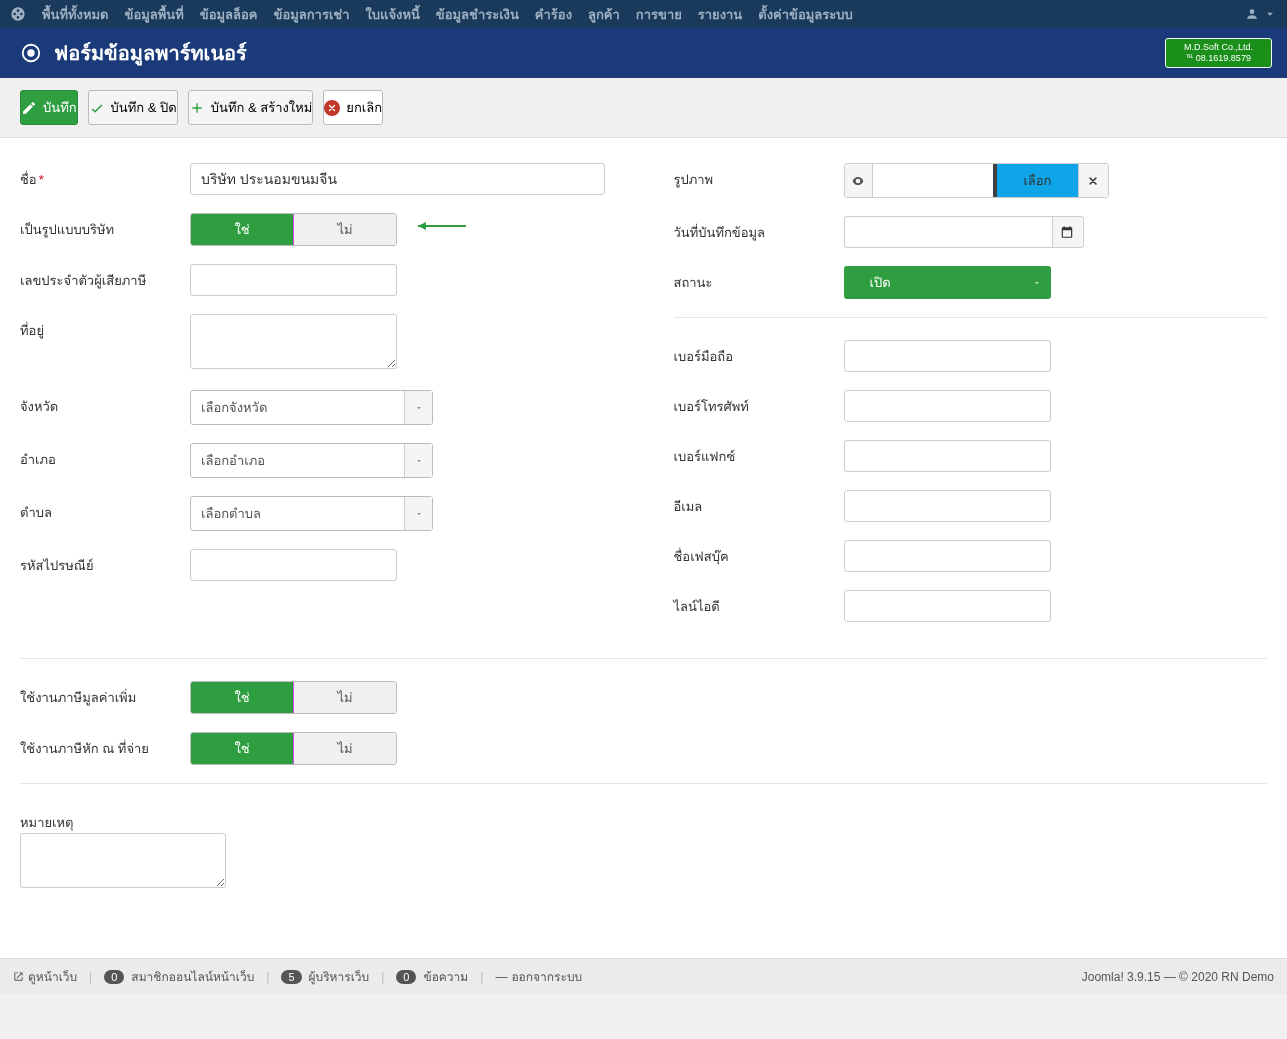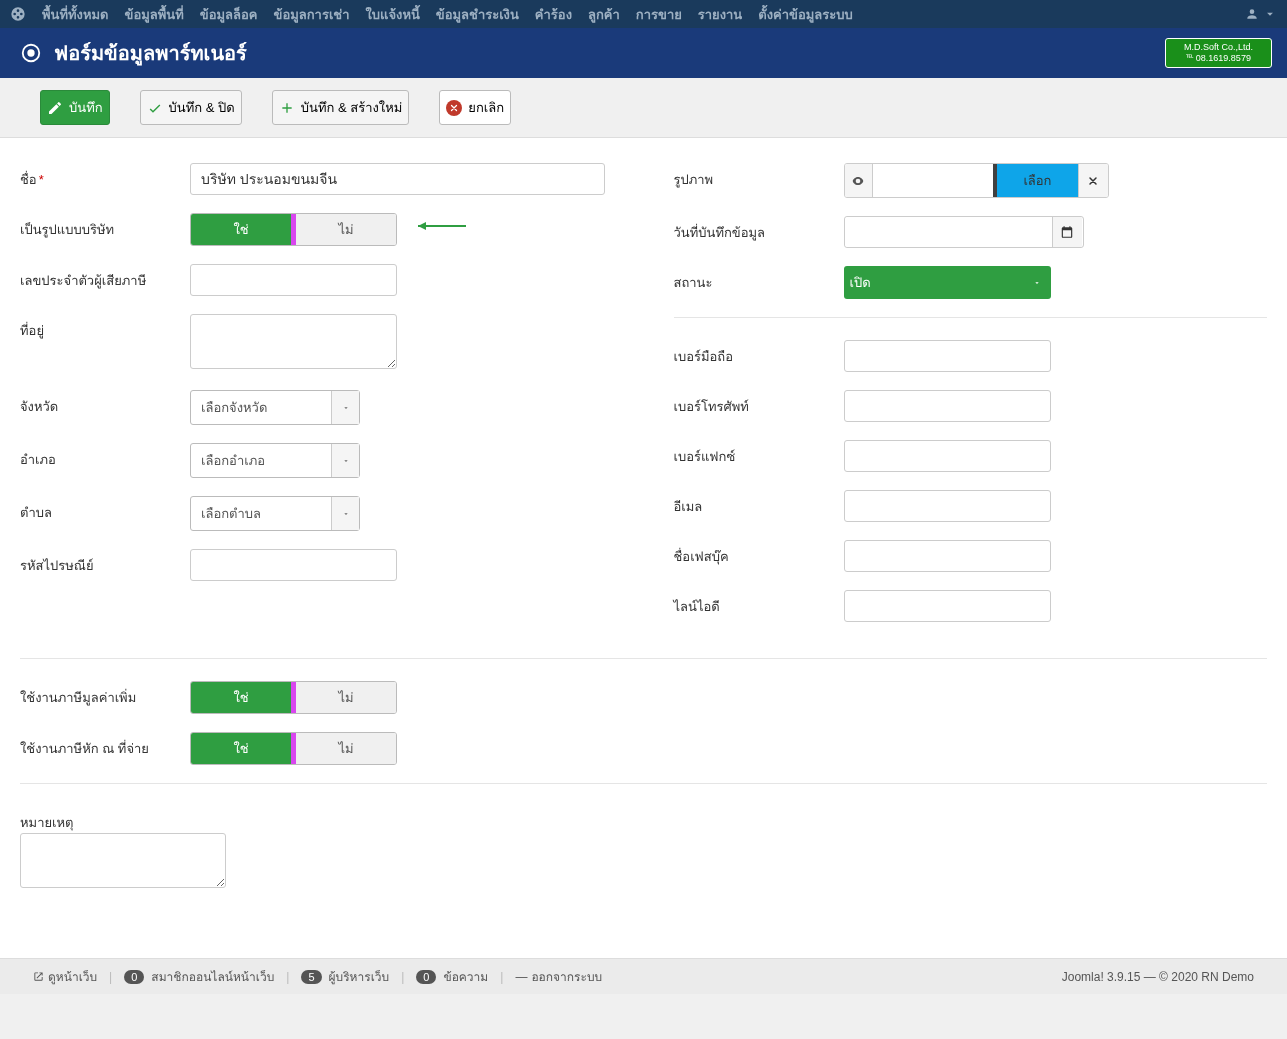--- a/index.html
+++ b/index.html
@@ -13,21 +13,21 @@
 .topnav .right svg { width:14px; height:14px; fill:#9db0c2; }
 
 
 .header { background: #1a3a7a; height: 50px; display: flex; align-items: center; padding: 0 20px; color:#fff; position: relative;}
 .header .title-icon { width:22px; height:22px; margin-right:12px; }
 .header h1 { font-size: 20px; font-weight: 600; color:#fff; }
 .header .brand-badge { position:absolute; right:15px; top:10px; background:#1a8f1a; border:1px solid #fff; border-radius:3px; padding:3px 18px; font-size:9px; line-height:1.2; color:#fff; text-align:center; }
 
 
 .toolbar { background: #f0f0f0; padding: 12px 20px; display:flex; gap:10px; border-bottom:1px solid #ddd; }
-.btn { display:inline-flex; align-items:center; gap:6px; border:1px solid #bbb; background:#f5f5f5; padding: 6px 6px; border-radius:3px; cursor:pointer; font-size:13px;margin-left:20px; }
+.btn { display:inline-flex; align-items:center; gap:6px; border:1px solid #bbb; background:#f5f5f5; padding: 6px 0; border-radius:3px; cursor:pointer; font-size:13px; }
 .btn .icon-wrap { display:inline-flex; width:16px; height:16px; align-items:center; justify-content:center; }
 .btn-success { background:#2f9e41; border-color:#2a8a3a; color:#fff; }
 .btn-icon-green svg { fill:#2f9e41; }
 .btn-icon-red { background:#fff; }
 .btn-icon-red .icon-wrap { background:#c0392b; border-radius:50%; width:16px; height:16px; }
 .btn-icon-red .icon-wrap svg { fill:#fff; width:10px; height:10px; }
 
 
 .content { background:#fff; padding: 25px 20px 40px; min-height: 820px; }
 .columns { display:flex; gap:60px; }
@@ -39,27 +39,27 @@
 
 input[type=text], textarea { width:100%; border:1px solid #ccc; border-radius:3px; padding:7px 10px; font-size:14px; color:#333; background:#fff; }
 textarea { resize:vertical; min-height:55px; }
 .wide-input { max-width:415px; }
 .narrow-input { max-width:207px; }
 
 
 .switch { display:inline-flex; border:1px solid #bbb; border-radius:3px; overflow:hidden; max-width:207px; width:207px;align-items:center; }
 .switch .opt { flex:1; padding:5px 0; text-align:center; cursor:pointer; background:#f0f0f0; color:#555; font-size:13px; }
 .switch .opt.active { background:#2f9e41; color:#fff; }
-.switch .opt + .opt { border-left:5px solid #d946ef; }
+.switch .opt + .opt { border-left:1px solid #d946ef; }
 
 
 .arrow-hint { position:absolute; left:218px; top:6px; color:#2f9e41; }
 
 
-.select { display:inline-flex; border:1px solid #bbb; border-radius:3px; width:170px; background:#fff; }
+.select { display:inline-flex; border:1px solid #bbb; border-radius:3px; width:243px; background:#fff; }
 .select .sel-val { flex:1; padding:6px 10px; color:#555; }
 .select .sel-caret { width:28px; border-left:1px solid #ccc; background:#f5f5f5; display:flex; align-items:center; justify-content:center; }
 .select .sel-caret svg { width:8px; height:8px; fill:#666; }
 
 
 .imgpick { display:inline-flex; border:1px solid #ccc; border-radius:3px; width:265px; overflow:hidden; }
 .imgpick .eye { width:28px; display:flex; align-items:center; justify-content:center; background:#f5f5f5; border-right:1px solid #ccc; }
 .imgpick .eye svg { width:14px; height:14px; fill:#555; }
 .imgpick input { border:none; flex:1; }
 .imgpick .choose { padding:6px 26px; border-left:4px solid #404040; background:#0ea5e9; cursor:pointer; font-size:13px; }
@@ -67,36 +67,36 @@
 .imgpick .clear svg { width:12px; height:12px; fill:#333; }
 
 
 .datepick { display:inline-flex; border:1px solid #ccc; border-radius:3px; width:240px; overflow:hidden; }
 .datepick input { border:none; flex:1; }
 .datepick .cal { width:30px; display:flex; align-items:center; justify-content:center; border-left:1px solid #ccc; background:#f5f5f5; cursor:pointer; }
 .datepick .cal svg { width:14px; height:14px; fill:#333; }
 
 
 .status-drop { display:inline-flex; width:207px; background:#2f9e41; color:#fff; border-radius:3px; overflow:hidden; cursor:pointer; }
-.status-drop .val { flex:1; padding:6px 6px; font-size:13px; }
+.status-drop .val { flex:1; padding:6px 26px; font-size:13px; }
 .status-drop .caret { width:28px; display:flex; align-items:center; justify-content:center; }
 .status-drop .caret svg { width:8px; height:8px; fill:#fff; }
 
 
 .col-right input[type=text] { max-width:207px; }
 
 hr.sep { border:none; border-top:1px solid #e5e5e5; margin: 18px 0 22px; }
 .right-sep { margin-top: 35px; margin-bottom: 28px; }
 
 .full-row { display:flex; align-items:flex-start; margin-bottom:18px;flex-direction:column; }
 .full-row .label { width:170px; padding-top:6px; }
 .full-row textarea { max-width:510px; }
 
 
-.footer { background:#ebebeb; border-top:1px solid #ddd; padding:8px 33px; display:flex; align-items:center; gap:12px; font-size:12px; color:#555; }
+.footer { background:#ebebeb; border-top:1px solid #ddd; padding:8px 13px; display:flex; align-items:center; gap:12px; font-size:12px; color:#555; }
 .footer .badge { display:inline-block; background:#555; color:#fff; border-radius:8px; padding:1px 7px; font-size:11px; margin-right:3px; }
 .footer .sep { color:#bbb; }
 .footer .link { cursor:pointer; display:inline-flex; align-items:center; gap:4px; }
 .footer .link svg { width:11px; height:11px; fill:#555; }
 .footer .right { margin-left:auto; }
 </style>
 </head>
 <body>
 
 <div class="topnav">

